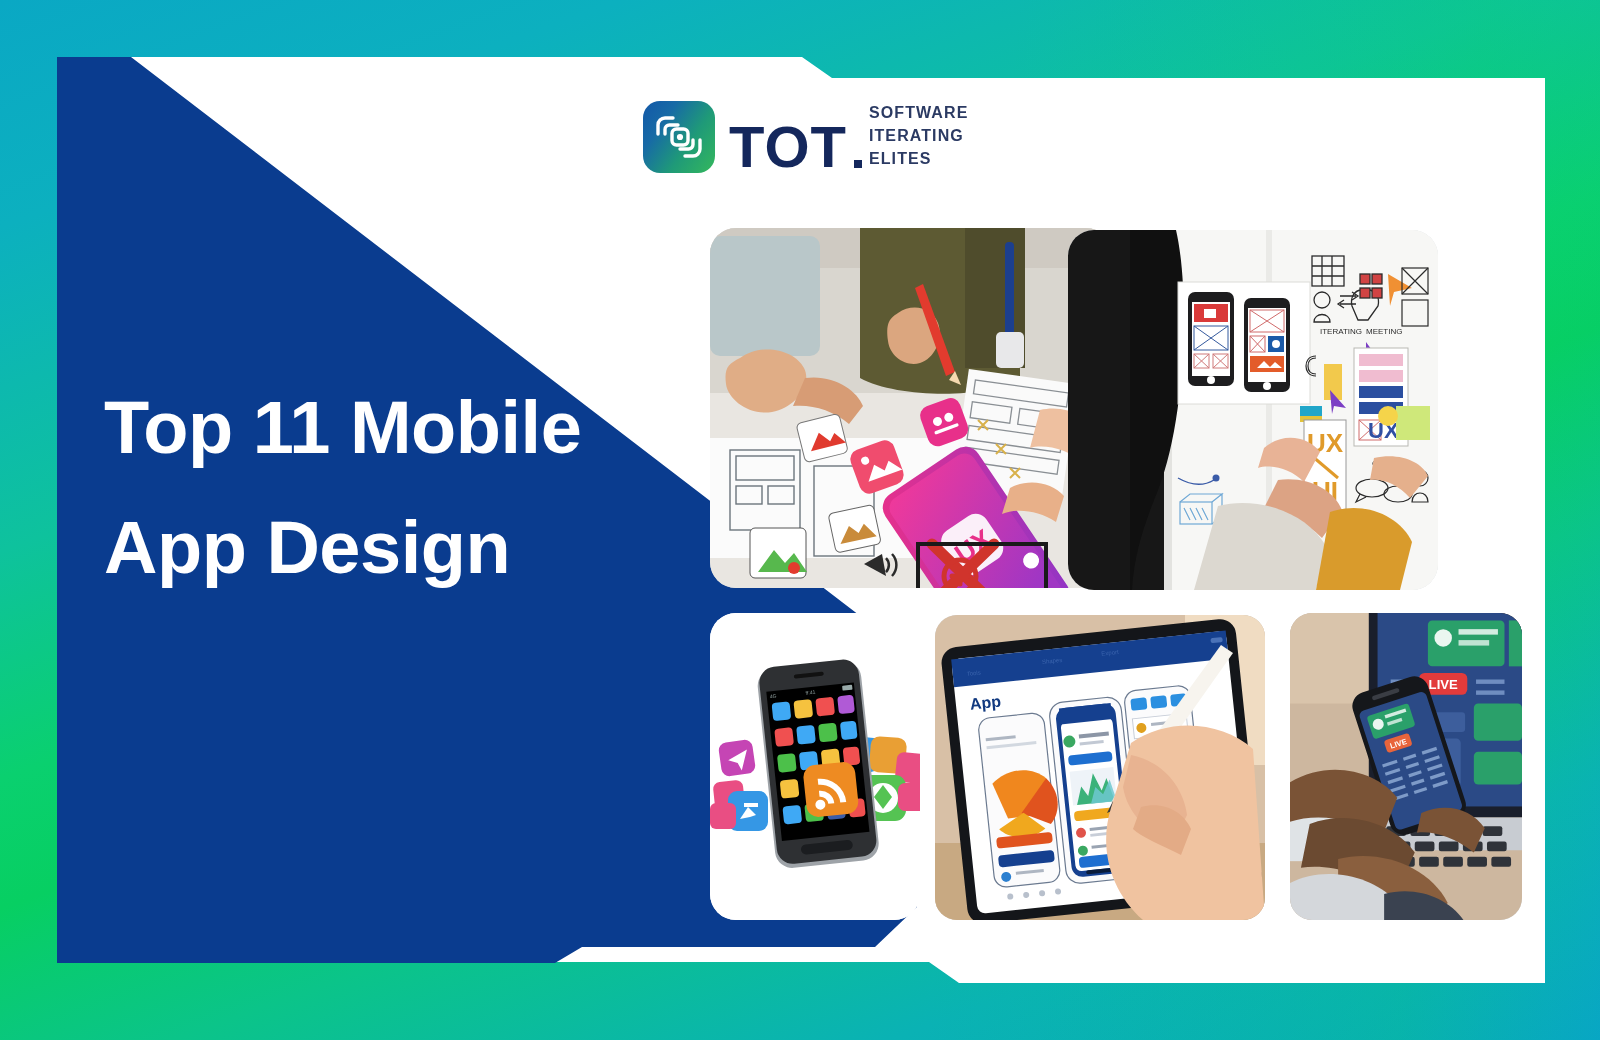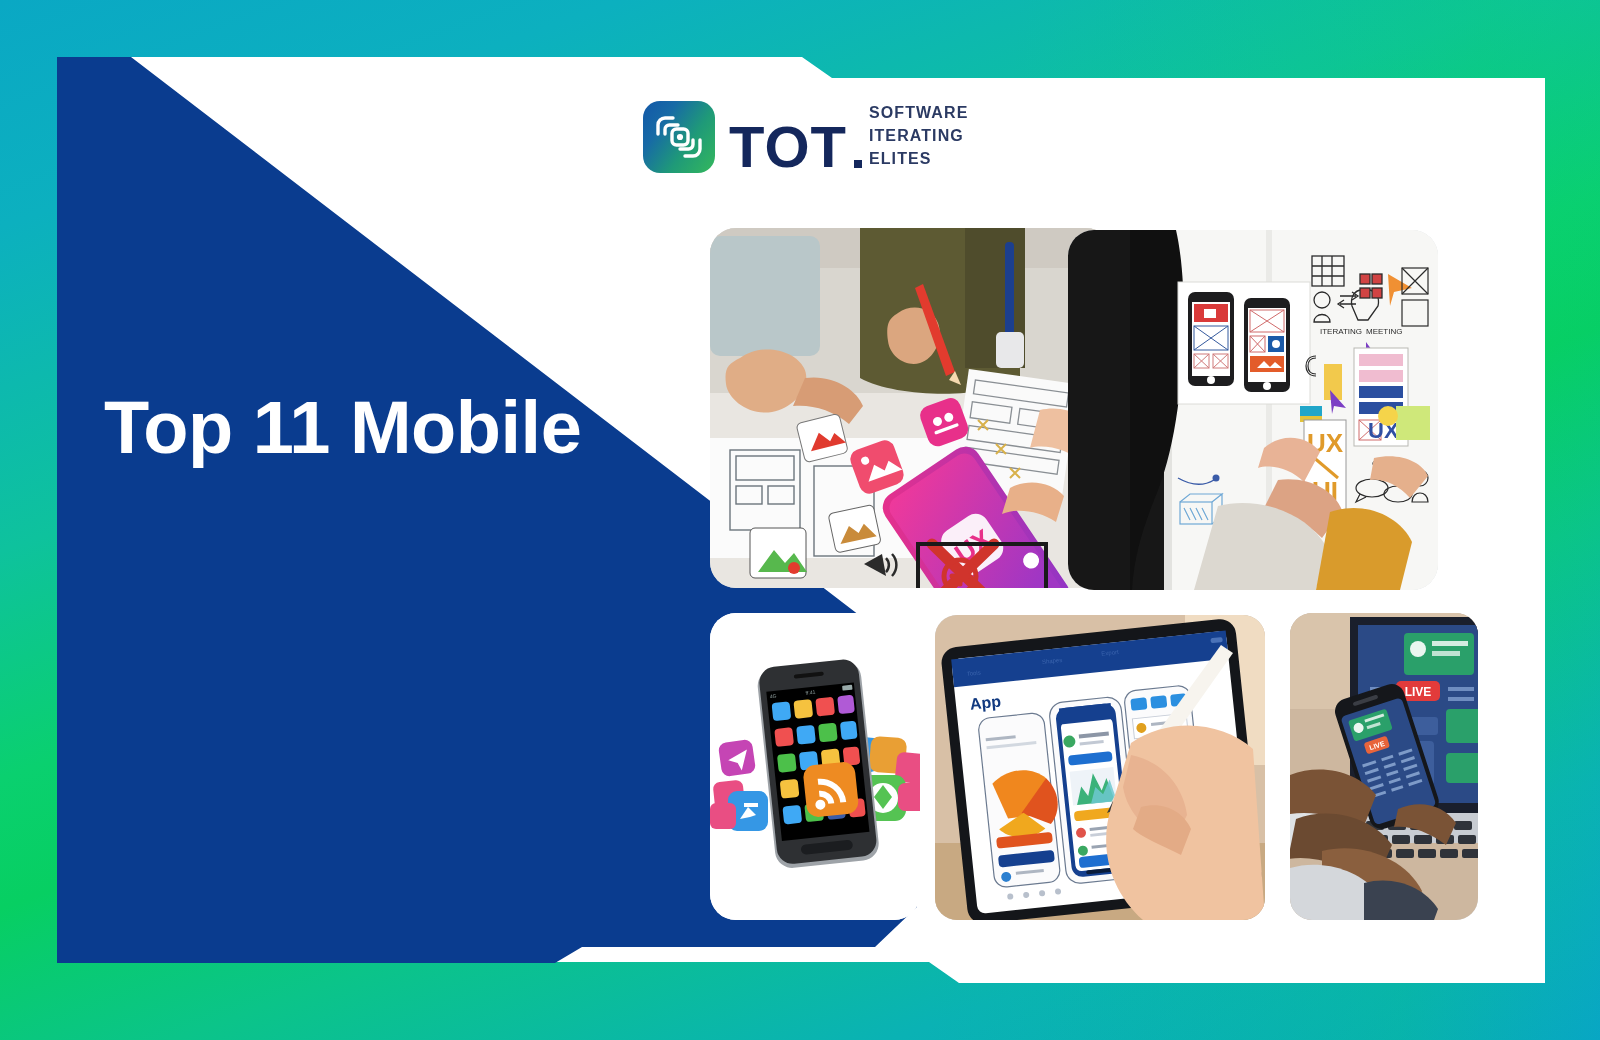--- a/index.html
+++ b/index.html
@@ -82,21 +82,21 @@
   .headline span{display:block;}
 
   
   .photo{
     position:absolute;overflow:hidden;background:#cfd6dd;
   }
   .ph-1{left:710px;top:228px;width:402px;height:360px;border-radius:26px;}
   .ph-2{left:1068px;top:230px;width:370px;height:360px;border-radius:26px;}
   .ph-3{left:710px;top:613px;width:210px;height:307px;border-radius:26px;background:#ffffff;}
   .ph-4{left:935px;top:615px;width:330px;height:305px;border-radius:22px;}
-  .ph-5{left:1290px;top:613px;width:188px;height:307px;border-radius:22px;}
+  .ph-5{left:1290px;top:613px;width:232px;height:307px;border-radius:22px;}
 
   .photo svg{display:block;width:100%;height:100%;}
 </style>
 </head>
 <body>
 
 <div class="canvas">
   <div class="grad-overlay"></div>
 
   <div class="card"></div>
@@ -122,20 +122,21 @@
       <div class="logo-tag">
         <span>SOFTWARE</span>
         <span>ITERATING</span>
         <span>ELITES</span>
       </div>
     </div>
   </div>
 
   <div class="headline">
     <span>Top 11 Mobile</span>
+    <span>App Design</span>
   </div>
 
   <div class="photo ph-1">
     <svg viewBox="0 0 402 360" preserveAspectRatio="xMidYMid slice">
       <rect width="402" height="360" fill="#e9e6e1"></rect>
       <rect x="0" y="0" width="402" height="165" fill="#d9d6cf"></rect>
       <path d="M0 0h402v40H0z" fill="#cfcac2"></path>
       <rect x="0" y="8" width="110" height="120" rx="10" fill="#b9c7c9"></rect>
       <path d="M150 0h160v150c-25 20-120 22-160 0z" fill="#5d5a33"></path>
       <path d="M255 0h60v140h-60z" fill="#4f4c2c"></path>

